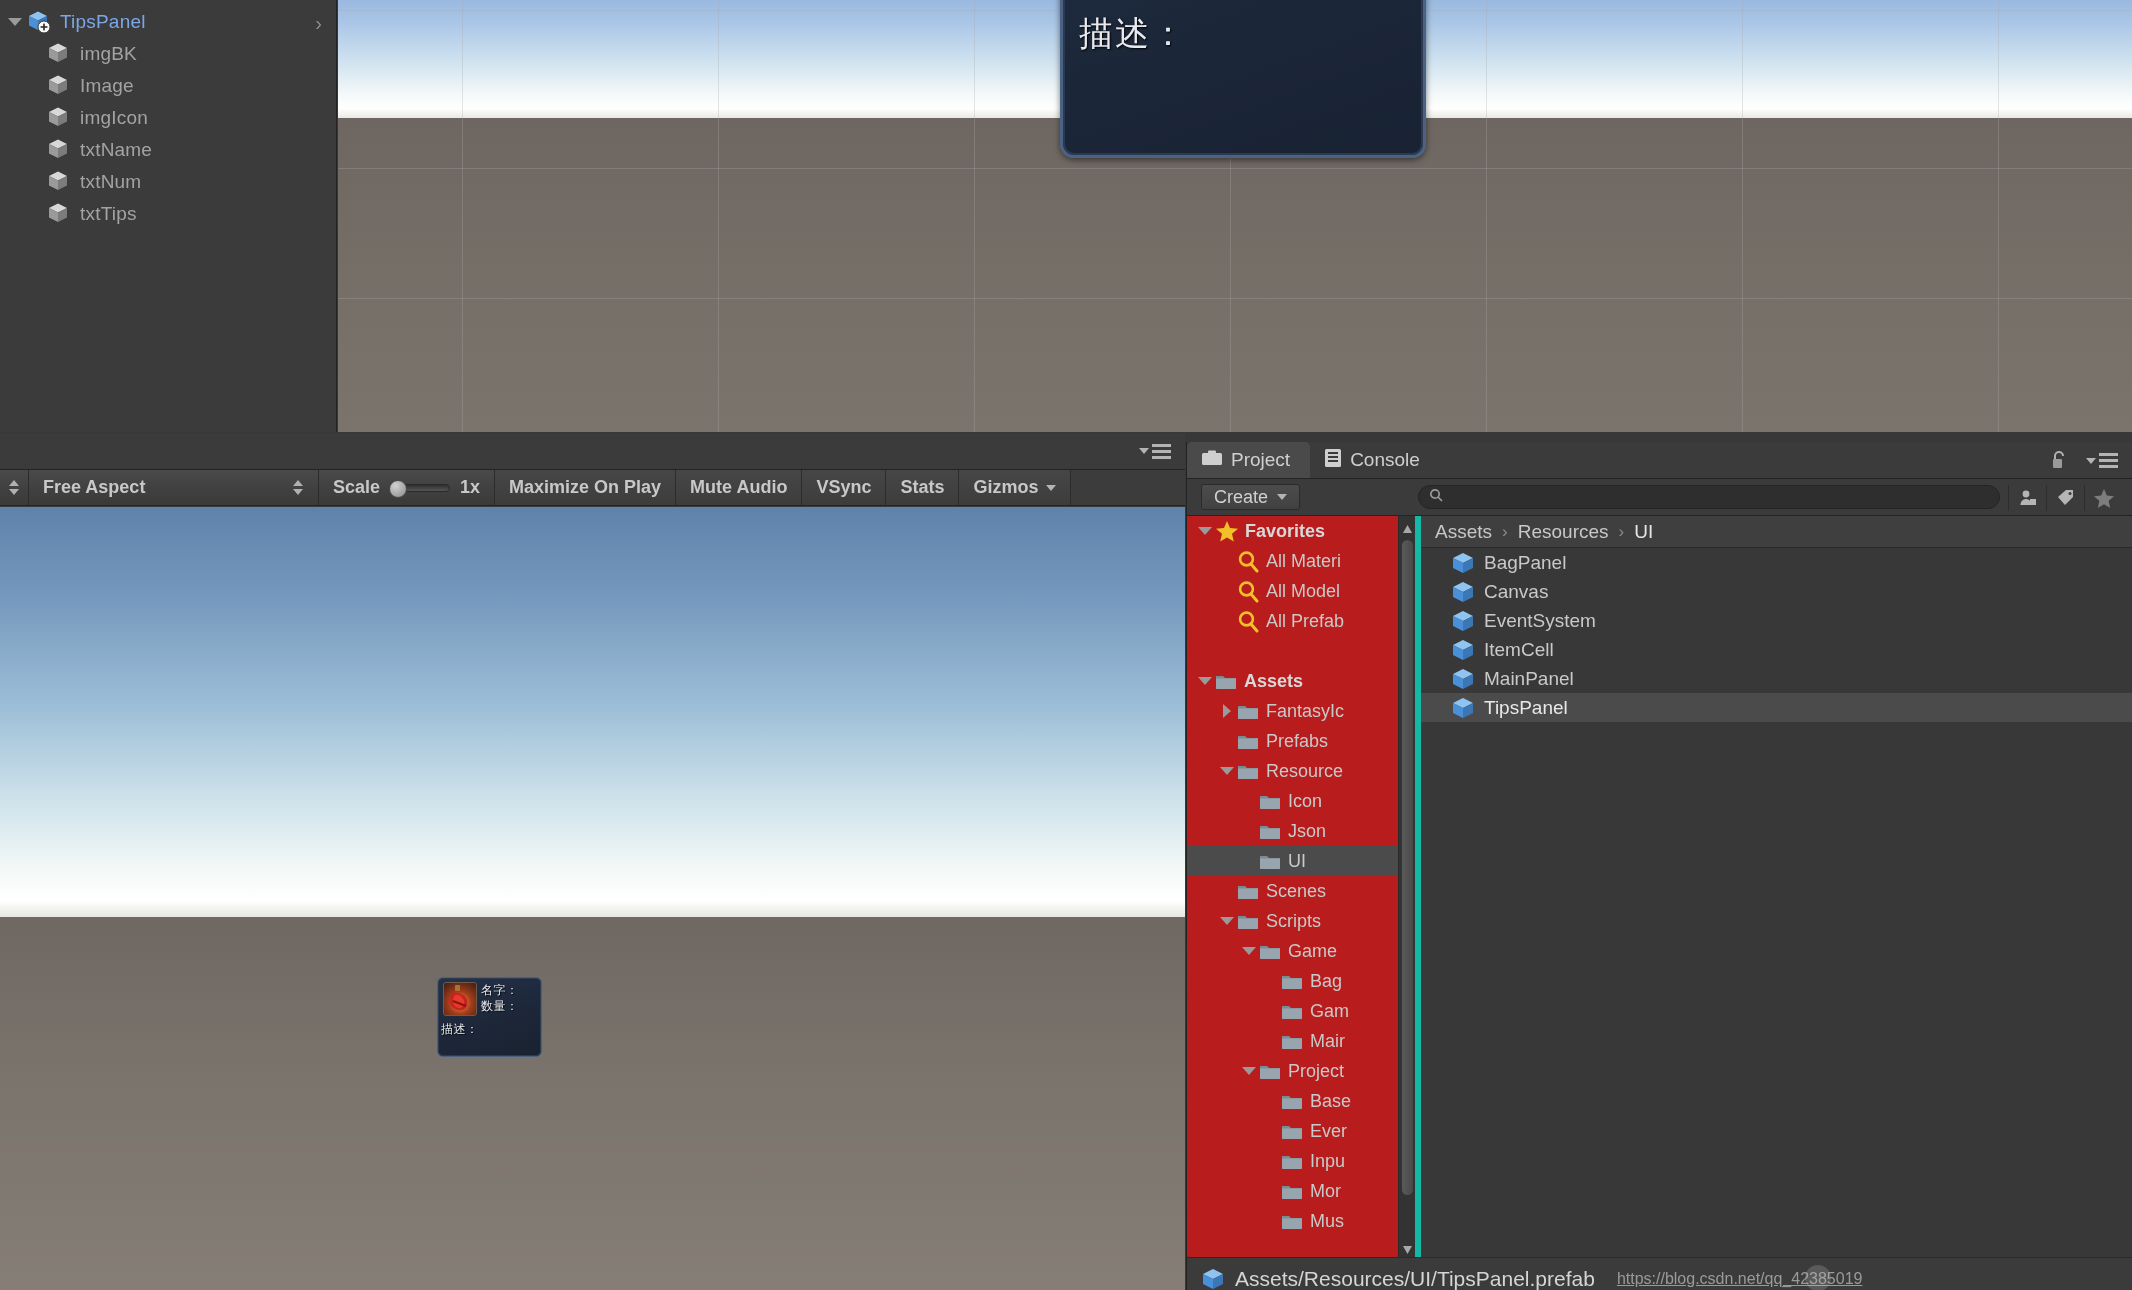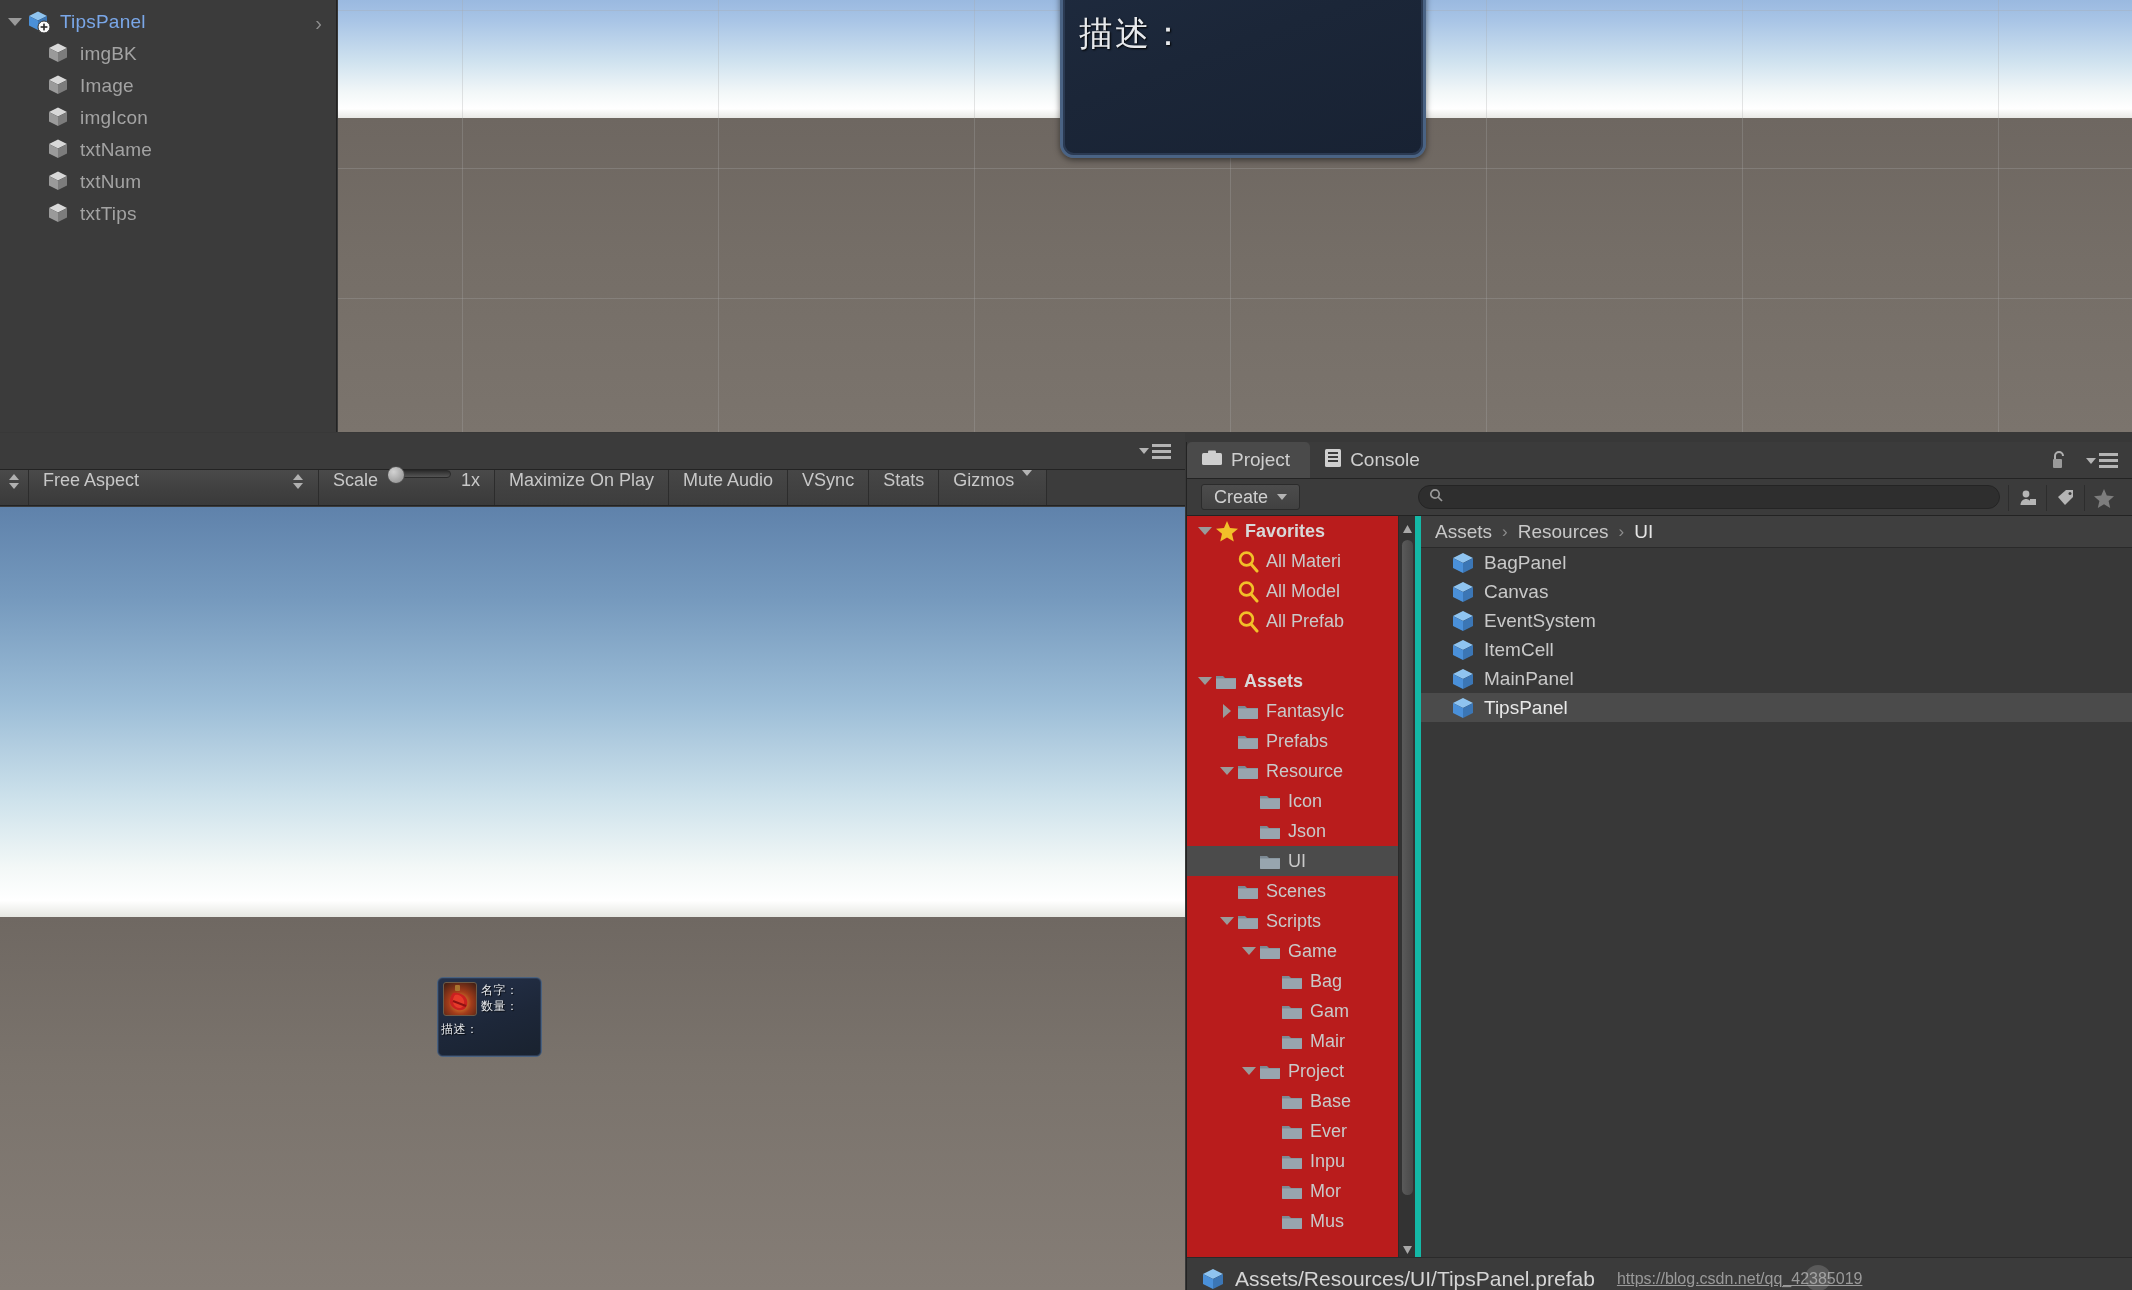--- a/index.html
+++ b/index.html
@@ -90,24 +90,25 @@
   .pm-caret { width: 0; height: 0; border-left: 5px solid transparent; border-right: 5px solid transparent; border-top: 6px solid #b4b4b4; }
   .pm-lines { display: flex; flex-direction: column; gap: 3px; }
   .pm-lines i { display: block; width: 19px; height: 3px; background: #b4b4b4; }
 
   .game-toolbar {
     position: absolute; left: 0; top: 37px; width: 100%; height: 36px;
     background: #3c3c3c; border-bottom: 1px solid #232323;
     display: flex; align-items: stretch; font-size: 18px; color: #c8c8c8;
   }
   .tb-cell {
-    display: flex; padding: 0 14px;
+    display: flex; align-items: center; padding: 0 14px;
     border-right: 1px solid #2c2c2c;
     background: linear-gradient(to bottom, #4a4a4a 0%, #414141 50%, #3a3a3a 100%);
     white-space: nowrap;
+    font-weight: bold;
   }
   .tb-cell.plain { background: linear-gradient(to bottom, #464646 0%, #3d3d3d 100%); }
   .tb-aspect { width: 290px; justify-content: space-between; }
   .tb-stepper {
     width: 12px; height: 22px; display: flex; flex-direction: column; align-items: center; justify-content: center; gap: 3px;
   }
   .tb-stepper .up { width: 0; height: 0; border-left: 5px solid transparent; border-right: 5px solid transparent; border-bottom: 6px solid #b0b0b0; }
   .tb-stepper .dn { width: 0; height: 0; border-left: 5px solid transparent; border-right: 5px solid transparent; border-top: 6px solid #b0b0b0; }
   .tb-scale { width: 176px; gap: 10px; }
   .slider-track {

